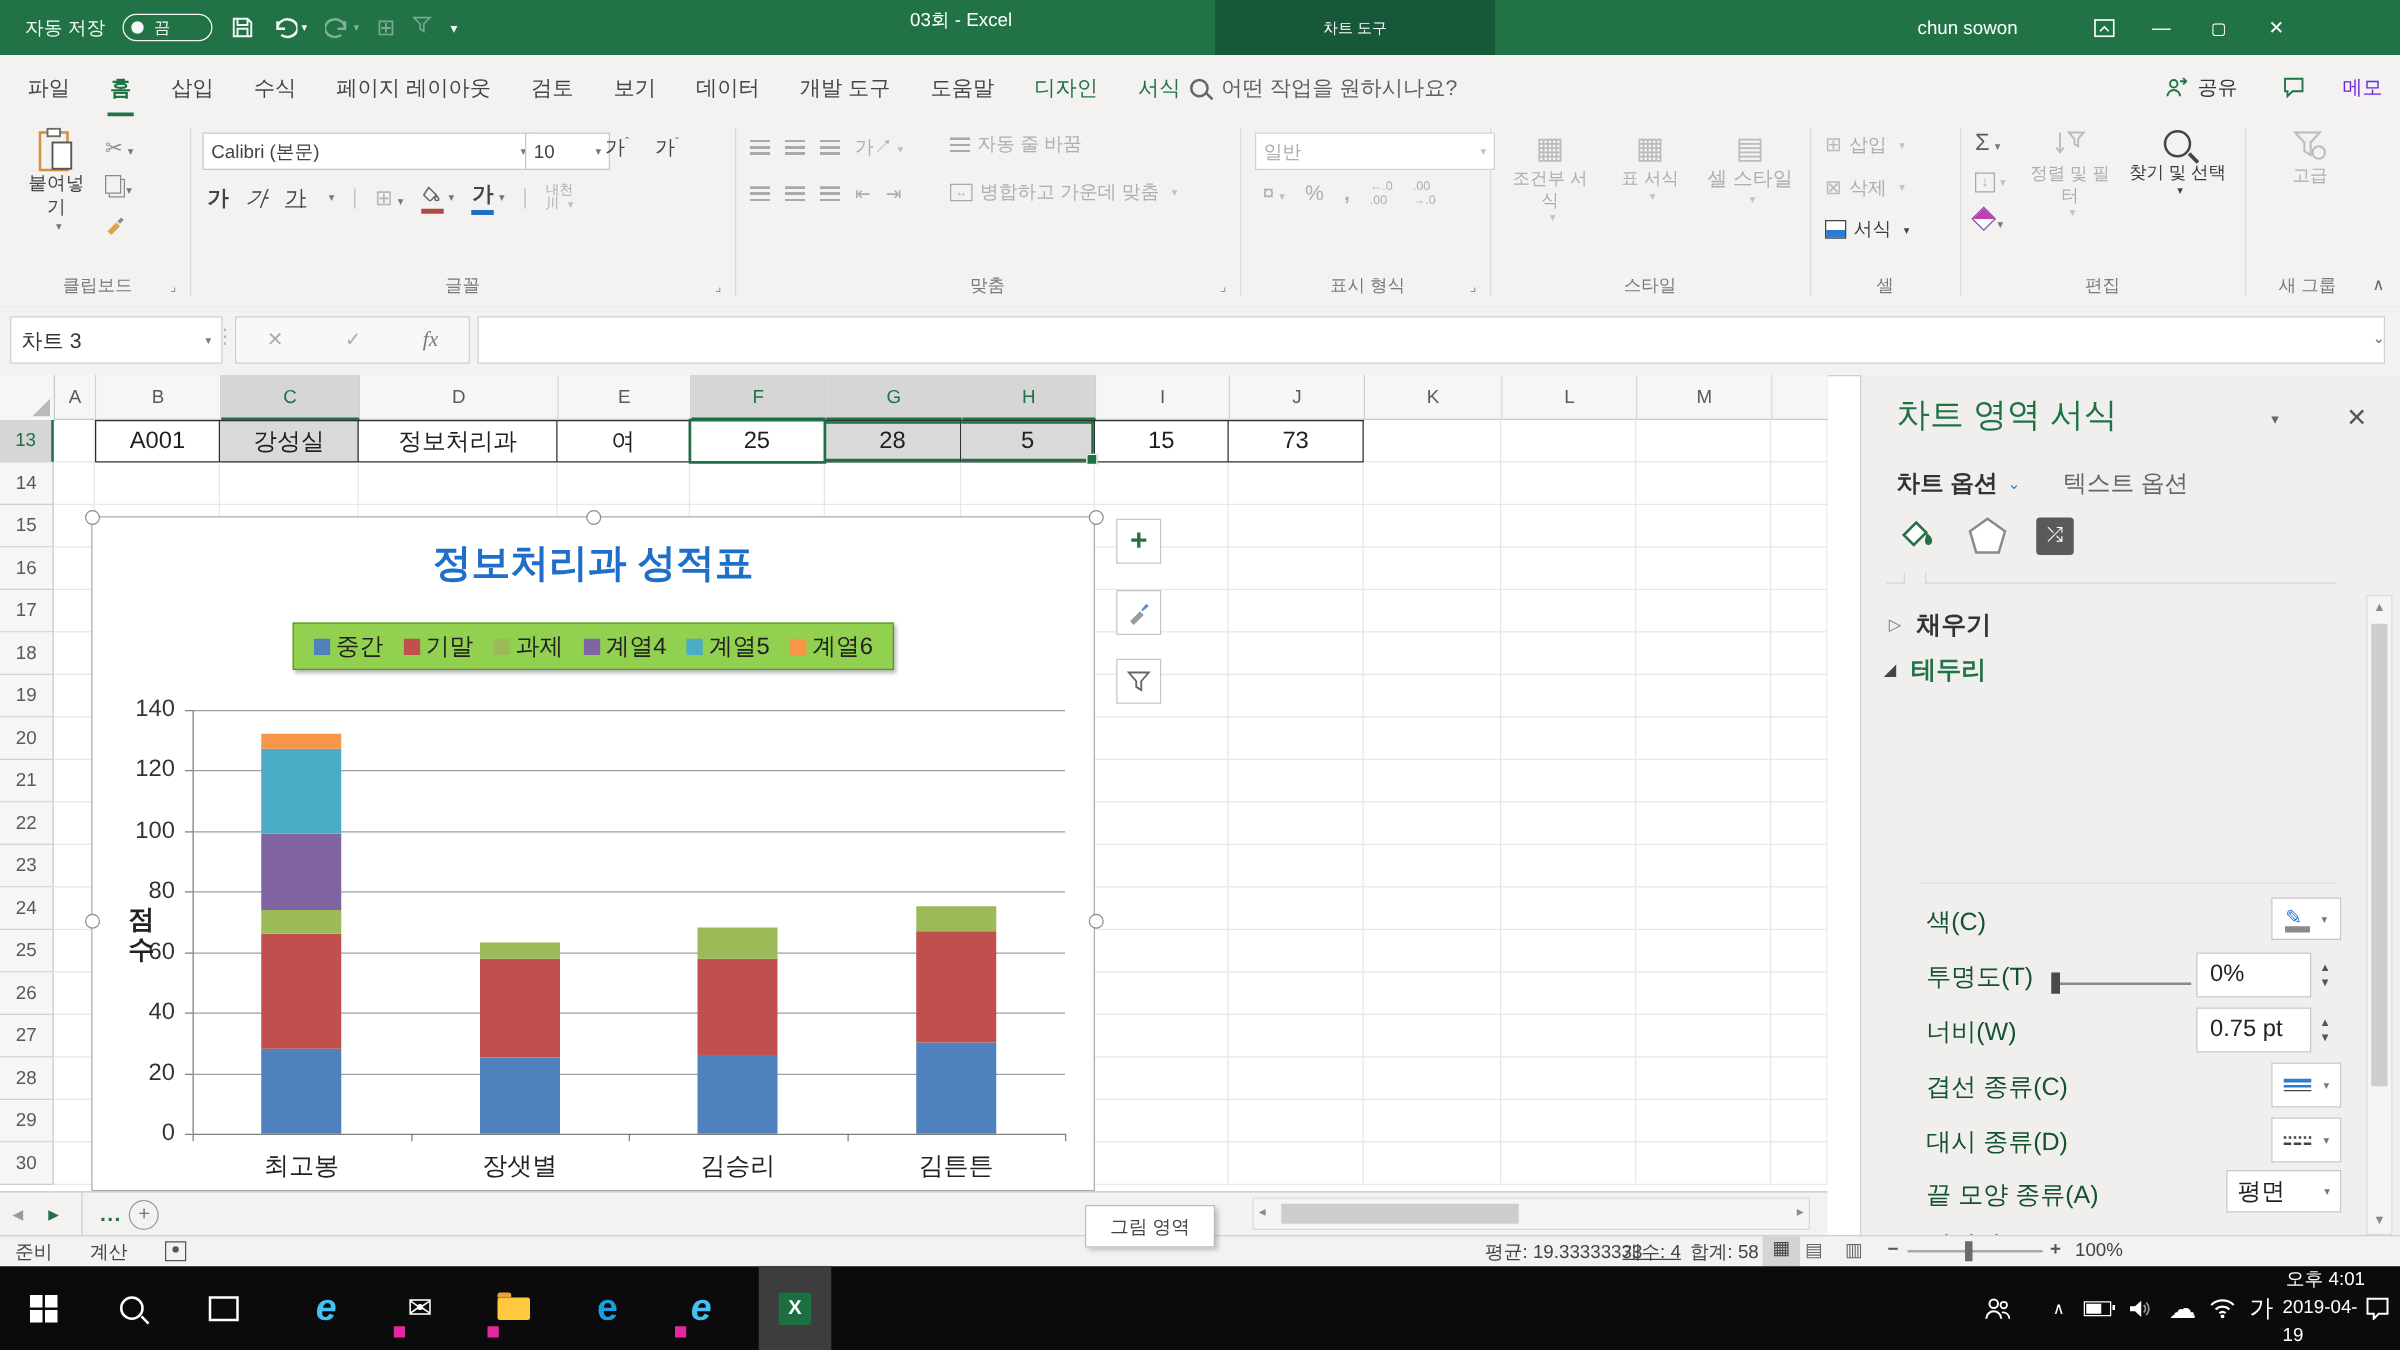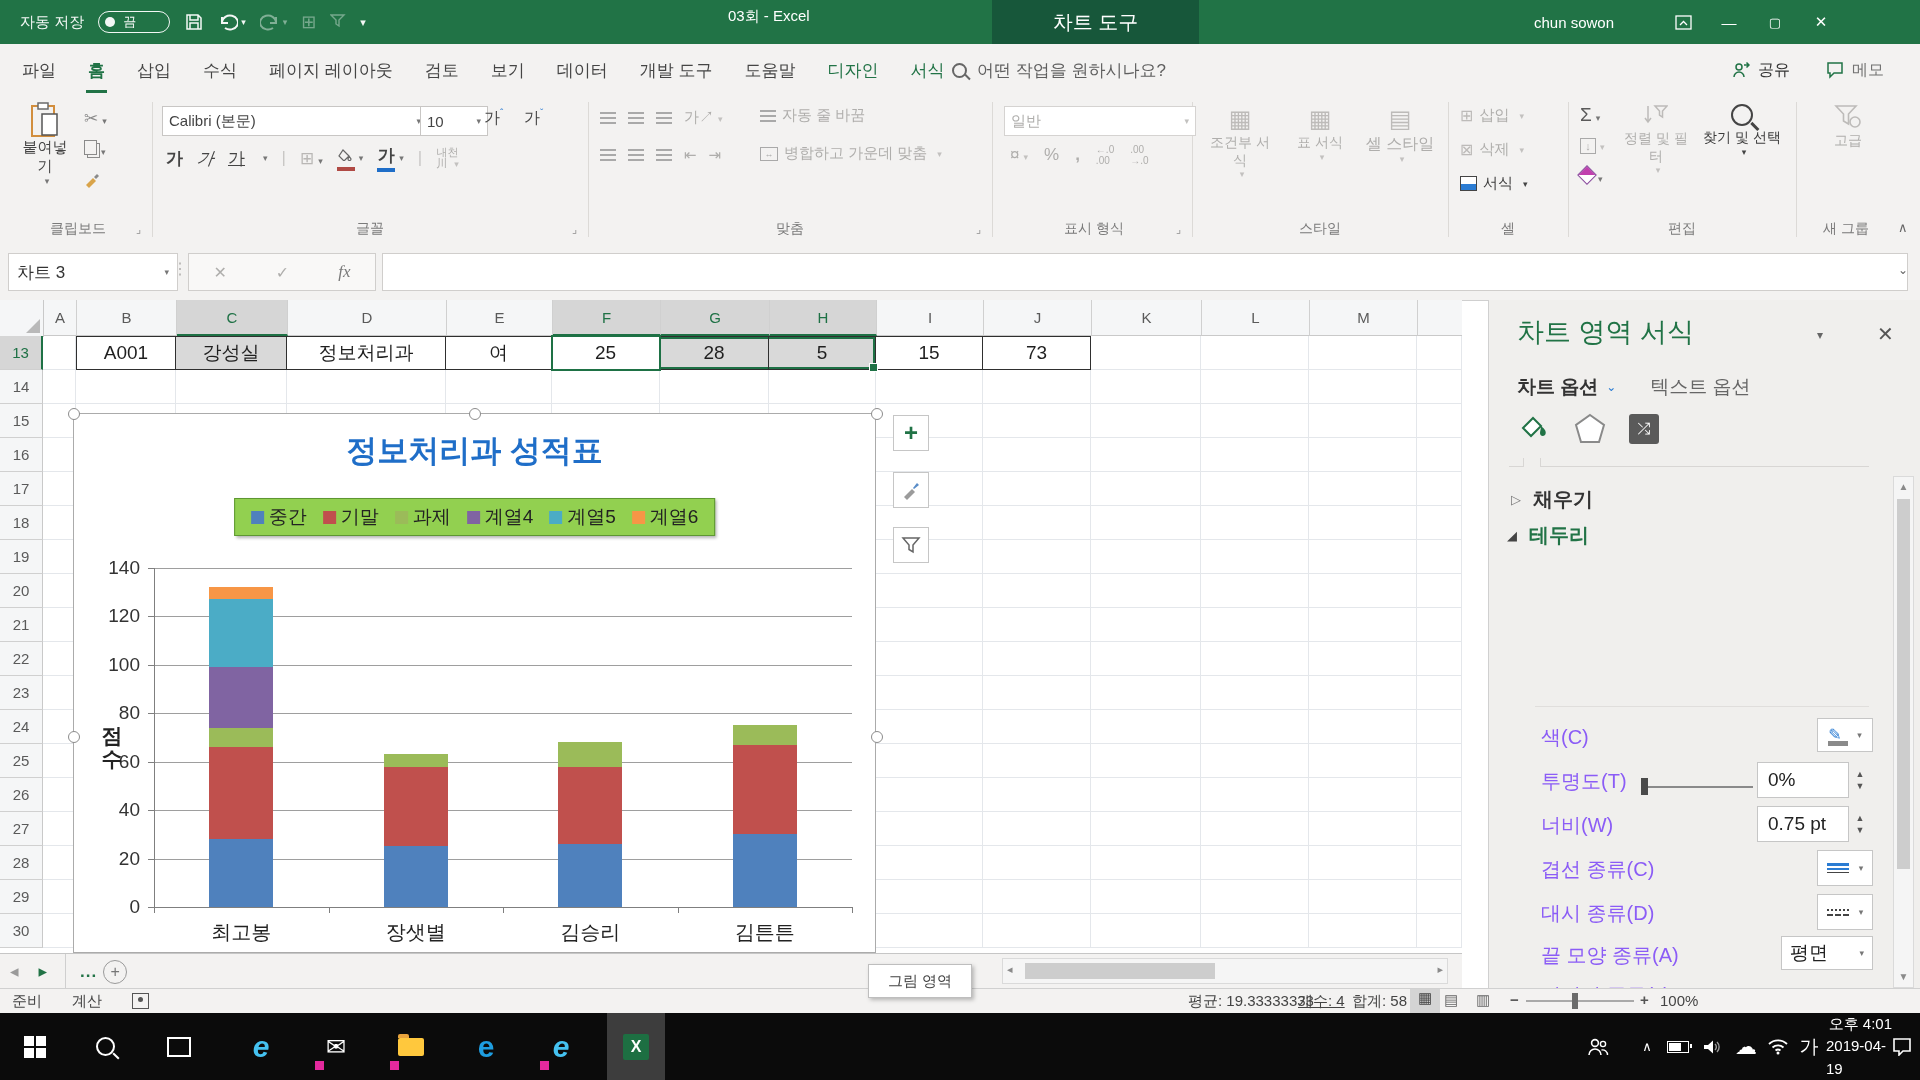--- a/index.html
+++ b/index.html
@@ -1,21 +1,21 @@
 <!DOCTYPE html>
 <html><head>
 <meta charset="utf-8">
 <style>
   html,body{margin:0;padding:0;}
   body{width:1920px;height:1080px;position:relative;font-family:"Liberation Sans",sans-serif;background:#fff;overflow:hidden;-webkit-font-smoothing:antialiased;}
   .abs{position:absolute;}
   .flex{display:flex;align-items:center;}
   
   #titlebar{position:absolute;left:0;top:0;width:1920px;height:44px;background:#217346;color:#fff;font-size:15px;}
-  #ctxband{position:absolute;left:992px;top:0;width:207px;height:44px;background:#17573A;color:#fff;display:flex;align-items:center;justify-content:center;font-size:20px;}
+  #ctxband{position:absolute;left:972px;top:0;width:224px;height:44px;background:#17573A;color:#fff;display:flex;align-items:center;justify-content:center;font-size:12px;}
   .toggle{border:1.5px solid #fff;border-radius:11px;width:58px;height:20px;display:flex;align-items:center;padding:0 6px;gap:8px;}
   .toggle .dot{width:10px;height:10px;border-radius:50%;background:#fff;}
   .qat{color:#fff;opacity:.95;display:flex;align-items:center;gap:14px;}
   .winbtn{width:46px;height:44px;display:flex;align-items:center;justify-content:center;font-size:15px;color:#fff;}
   .ddw{font-size:9px;}
   
   #menurow{position:absolute;left:0;top:44px;width:1920px;height:52px;background:#F3F2F1;border-bottom:1px solid #E3E1DE;}
   .mtab{padding:0 16px;height:52px;display:flex;align-items:center;font-size:17px;color:#454545;position:relative;}
   .mtab.active{color:#217346;font-weight:bold;}
   .mtab.active::after{content:"";position:absolute;left:14px;right:14px;bottom:3px;height:3px;background:#217346;}
@@ -52,21 +52,21 @@
   .corner{width:43px;height:36px;background:#F5F6F7;border-right:1px solid #C9C9C9;border-bottom:1px solid #C9C9C9;position:relative;}
   .corner::after{content:"";position:absolute;right:3px;bottom:3px;border-left:14px solid transparent;border-bottom:14px solid #B9B9B9;}
   
   #chart{position:absolute;left:73px;top:113px;width:803px;height:540px;background:#fff;border:1.5px solid #ABABAB;z-index:5;box-sizing:border-box;}
   .handle{position:absolute;width:10px;height:10px;border-radius:50%;background:#fff;border:1.5px solid #8C8C8C;z-index:7;}
   .chartbtn{position:absolute;width:34px;height:34px;background:#fff;border:1px solid #C6C6C6;z-index:7;display:flex;align-items:center;justify-content:center;}
   
   .sbar{background:#F5F5F5;border:1px solid #DADADA;box-sizing:border-box;color:#8A8A8A;}
   
   #panel{position:absolute;left:1488px;top:300px;width:432px;height:688px;background:#F0EFED;border-left:1px solid #D0D0D0;overflow:hidden;color:#3b3b3b;}
-  .prow{position:absolute;left:52px;font-size:20px;color:#8b5cf6;}
+  .prow{position:absolute;left:52px;font-size:20px;color:#14532d;}
   .pctl{position:absolute;background:#fff;border:1px solid #C6C6C6;display:flex;align-items:center;justify-content:center;box-sizing:border-box;}
   .spin{position:absolute;width:22px;display:flex;flex-direction:column;align-items:center;justify-content:center;gap:2px;color:#555;font-size:9px;}
   .radio{width:18px;height:18px;border-radius:50%;border:1.5px solid #8A8A8A;background:#fff;box-sizing:border-box;position:relative;flex:none;}
   .radio.on::after{content:"";position:absolute;left:3px;top:3px;width:8px;height:8px;border-radius:50%;background:#3B3B3B;}
   
   #tabbar{position:absolute;left:0;top:953px;width:1462px;height:35px;background:#F3F2F1;border-top:1px solid #C6C6C6;display:flex;align-items:stretch;font-size:17px;color:#444;}
   .stab{display:flex;align-items:center;padding:0 15px;border-right:1px solid #CFCFCF;height:100%;box-sizing:border-box;}
   .stab.active{background:#fff;color:#1E7145;font-weight:bold;border-bottom:3px solid #1E7145;}
   
   #tooltip{position:absolute;left:868px;top:964px;width:102px;height:32px;background:#fff;border:1px solid #BEBEBE;box-shadow:2px 2px 4px rgba(0,0,0,.25);display:flex;align-items:center;justify-content:center;font-size:15px;color:#444;z-index:30;}
@@ -149,21 +149,21 @@
     <svg width="18" height="18" viewBox="0 0 18 18">
         <circle cx="7" cy="6" r="3" fill="none" stroke="#217346" stroke-width="1.5"></circle>
         <path d="M2 16 a5 5 0 0 1 10 0 M12 4 h5 M14.5 1.5 l2.5 2.5 -2.5 2.5" fill="none" stroke="#217346" stroke-width="1.5"></path>
       </svg>
     <span style="font-size:16px;color:#333;">공유</span>
   </div>
   <div class="abs flex" style="left:1826px;top:0;height:52px;gap:8px;">
     <svg width="18" height="18" viewBox="0 0 18 18">
         <path d="M2 2 h14 v10 h-8 l-4 4 v-4 h-2 z" fill="none" stroke="#217346" stroke-width="1.5"></path>
       </svg>
-    <span style="font-size:16px;color:#737373;">메모</span>
+    <span style="font-size:16px;color:#6d28d9;margin-left:22px;">메모</span>
   </div>
 </div>
 
 <div id="ribbon">
 
   <div class="gsep" style="left:152px;"></div>
     <div class="gsep" style="left:588px;"></div>
     <div class="gsep" style="left:992px;"></div>
     <div class="gsep" style="left:1192px;"></div>
     <div class="gsep" style="left:1448px;"></div>

